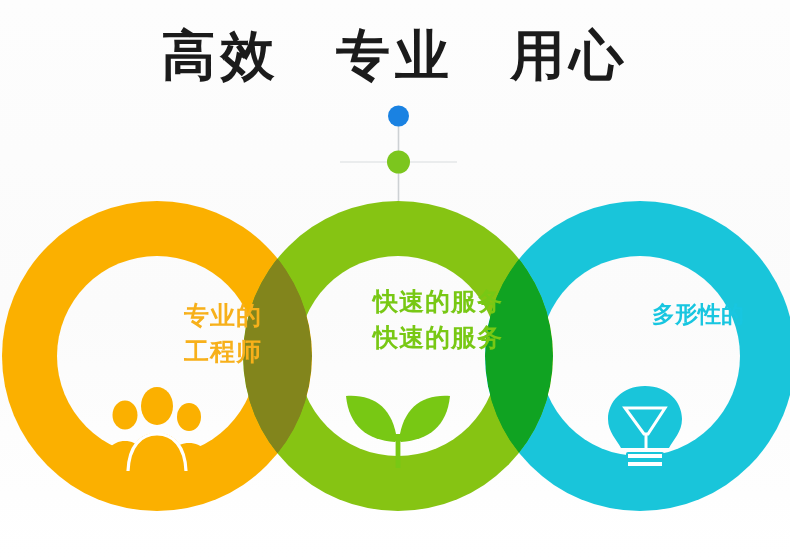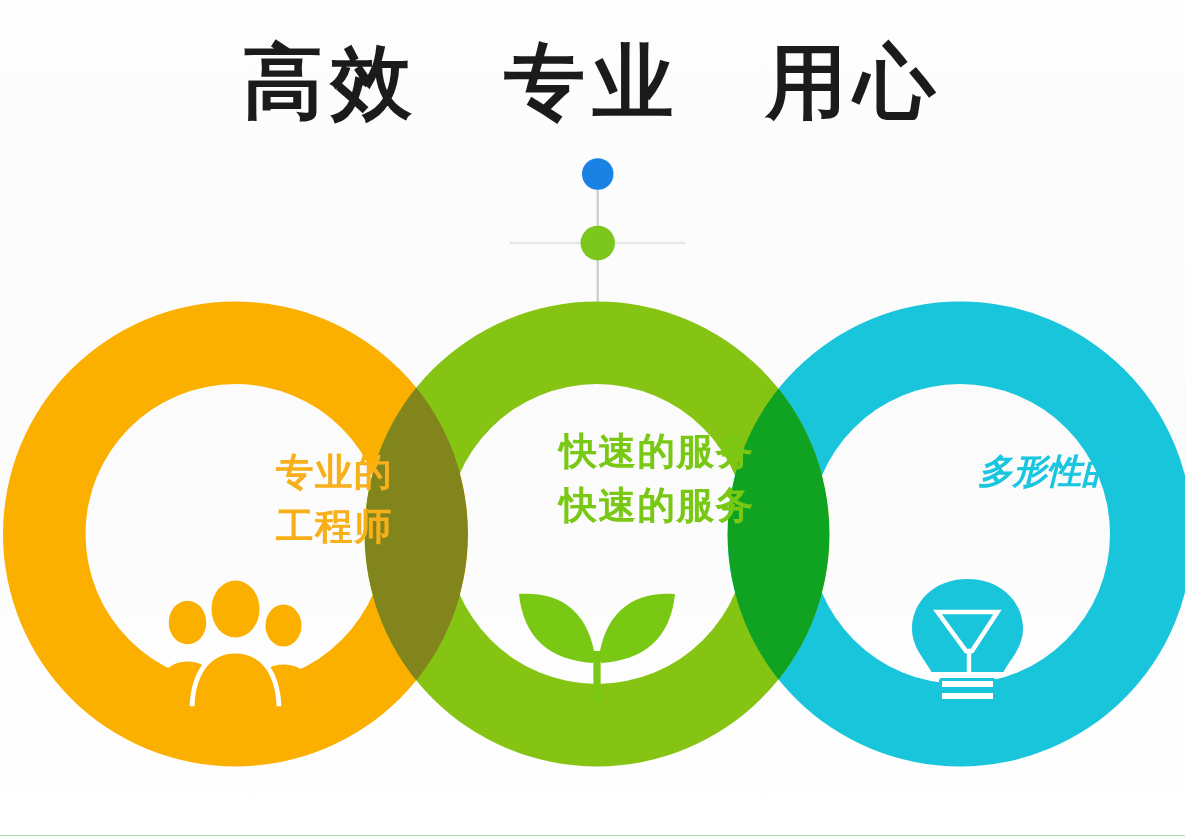--- a/index.html
+++ b/index.html
@@ -77,21 +77,21 @@
     text-align: right;
   }
   .lobe.narrow .line { font-size: 23px; letter-spacing: 0px; }
 
   #lobe-1 { left: 52px;  top: 298px; }
   #lobe-2 { left: 293px; top: 284px; }
   #lobe-3 { left: 534px; top: 298px; }
 
   #lobe-1 .line { color: #f7b01a; }
   #lobe-2 .line { color: #78c814; }
-  #lobe-3 .line { color: #18c6e0; font-style: italic; }
+  #lobe-3 .line { color: #18c6e0; }
 
   .glyph {
     position: absolute;
     width: 110px;
     height: 86px;
   }
   #glyph-1 { left: 102px; top: 385px; }
   #glyph-2 { left: 343px; top: 382px; }
   #glyph-3 { left: 590px; top: 384px; }
 </style>

